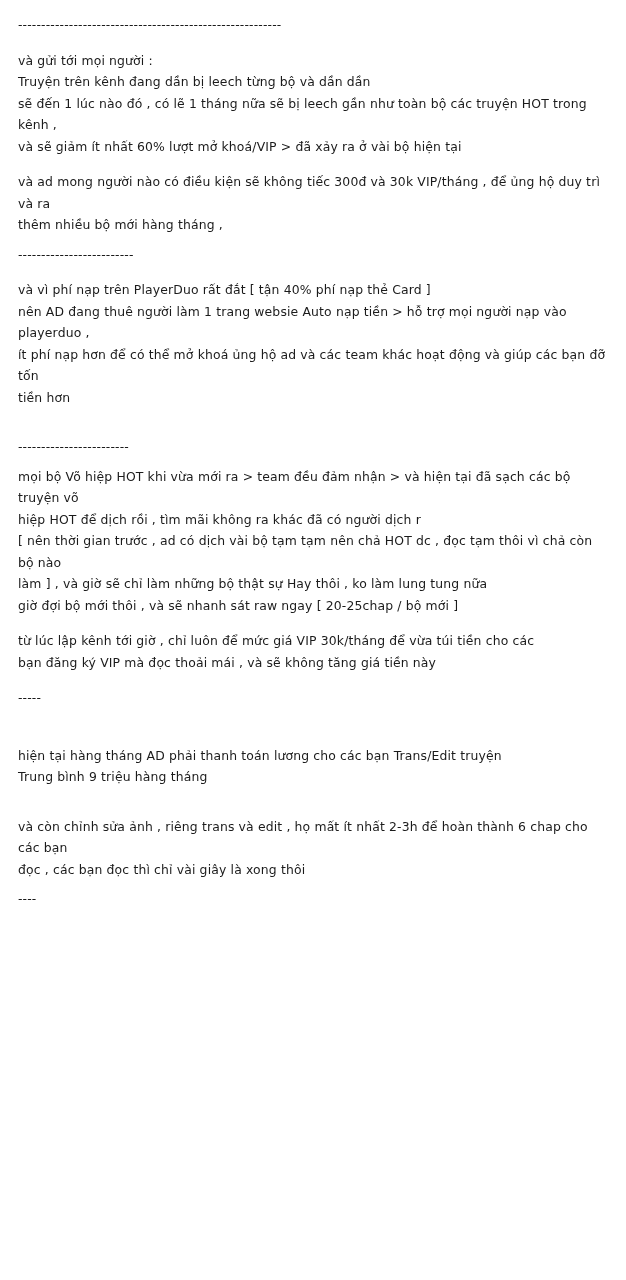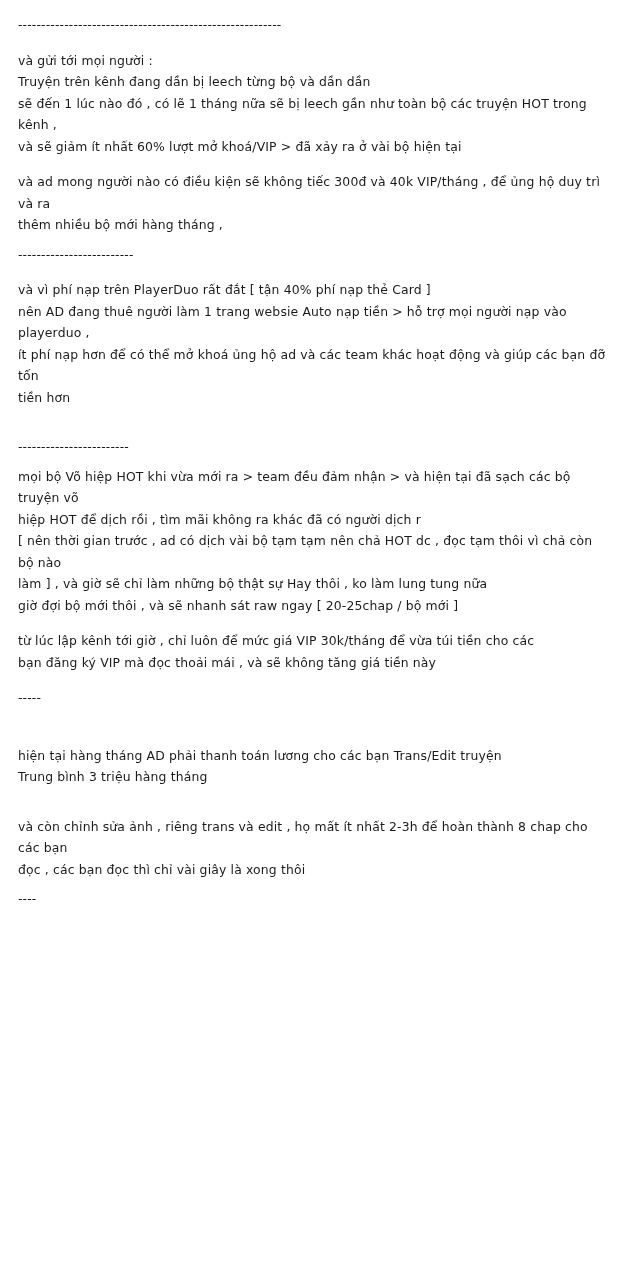--- a/index.html
+++ b/index.html
@@ -45,21 +45,21 @@
 
   <div class="para">---------------------------------------------------------</div>
   <div class="gap"></div>
 
   <div class="para">và gửi tới mọi người :
 Truyện trên kênh đang dần bị leech từng bộ và dần dần
 sẽ đến 1 lúc nào đó , có lẽ 1 tháng nữa sẽ bị leech gần như toàn bộ các truyện HOT trong kênh ,
 và sẽ giảm ít nhất 60% lượt mở khoá/VIP &gt; đã xảy ra ở vài bộ hiện tại</div>
   <div class="gap"></div>
 
-  <div class="para">và ad mong người nào có điều kiện sẽ không tiếc 300đ và 40k VIP/tháng , để ủng hộ duy trì và ra
+  <div class="para">và ad mong người nào có điều kiện sẽ không tiếc 300đ và 30k VIP/tháng , để ủng hộ duy trì và ra
 thêm nhiều bộ mới hàng tháng ,</div>
   <div class="gap-sm"></div>
 
   <div class="para">-------------------------</div>
   <div class="gap"></div>
 
   <div class="para">và vì phí nạp trên PlayerDuo rất đắt [ tận 40% phí nạp thẻ Card ]
 nên AD đang thuê người làm 1 trang websie Auto nạp tiền &gt; hỗ trợ mọi người nạp vào playerduo ,
 ít phí nạp hơn để có thể mở khoá ủng hộ ad và các team khác hoạt động và giúp các bạn đỡ tốn
 tiền hơn</div>
@@ -82,25 +82,25 @@
   <div class="gap"></div>
 
   <div class="para">-----</div>
   <div class="gap-sm"></div>
 
   <div class="gap"></div>
 
   <div class="gap"></div>
 
   <div class="para">hiện tại hàng tháng AD phải thanh toán lương cho các bạn Trans/Edit truyện
-Trung bình 3 triệu hàng tháng</div>
+Trung bình 9 triệu hàng tháng</div>
   <div class="gap"></div>
 
   <div class="gap"></div>
 
-  <div class="para">và còn chỉnh sửa ảnh , riêng trans và edit , họ mất ít nhất 2-3h để hoàn thành 8 chap cho các bạn
+  <div class="para">và còn chỉnh sửa ảnh , riêng trans và edit , họ mất ít nhất 2-3h để hoàn thành 6 chap cho các bạn
 đọc , các bạn đọc thì chỉ vài giây là xong thôi</div>
   <div class="gap-sm"></div>
 
   <div class="para">----</div>
   <div class="gap-sm"></div>
 
 </div>
 
 </body></html>

